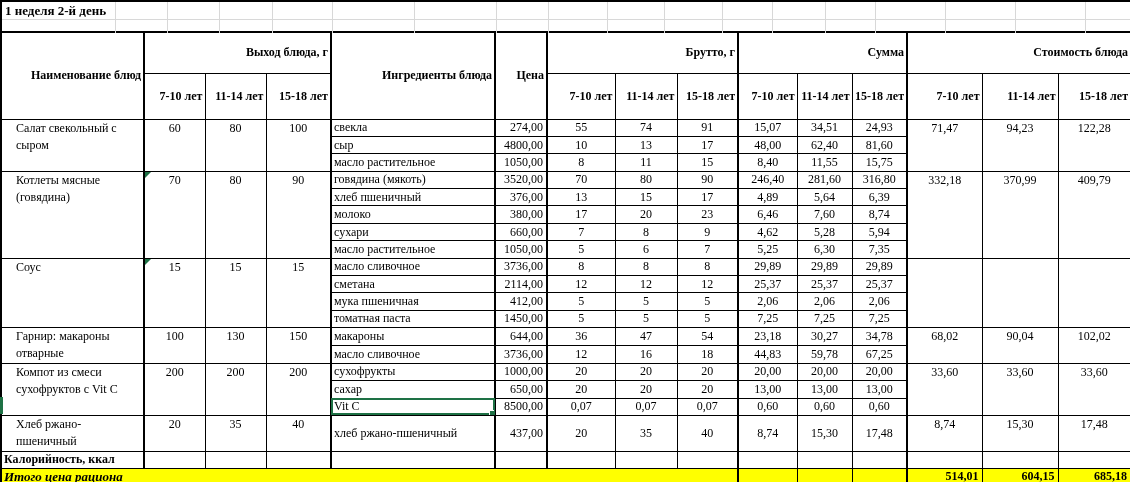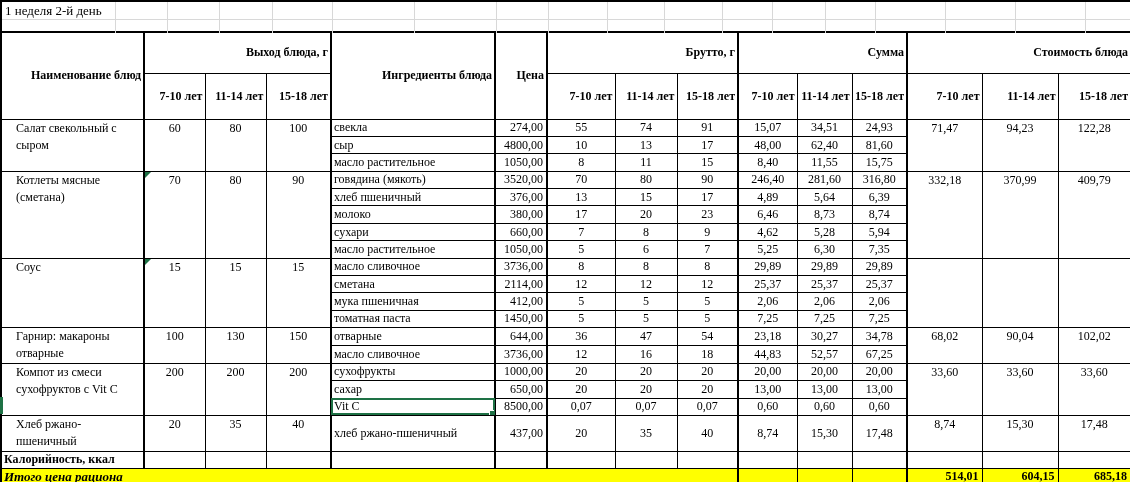--- a/index.html
+++ b/index.html
@@ -7,21 +7,21 @@
     --c-vat:#fbd5b4;
     --c-green:#1e7145;
     --c-grid:#d8d8d8;
   }
   html,body{margin:0;padding:0;background:#fff;}
   body{width:1130px;font-family:"Liberation Serif","DejaVu Serif",serif;color:#000;}
   .sheet{position:relative;width:1130px;height:482px;overflow:hidden;background:#fff;}
 
   
   .topstrip{position:relative;height:31px;border-top:2px solid #000;border-left:2px solid #000;box-sizing:border-box;}
-  .title-row{position:absolute;left:0;top:1px;height:16px;line-height:15px;font-weight:normal;font-size:13px;padding-left:3px;white-space:nowrap;z-index:2;}
+  .title-row{position:absolute;left:0;top:1px;height:16px;line-height:15px;font-weight:bold;font-size:13px;padding-left:3px;white-space:nowrap;z-index:2;}
   .gridv{position:absolute;top:0;width:1px;height:31px;background:var(--c-grid);}
   .gridh{position:absolute;left:0;top:17px;height:1px;width:1130px;background:var(--c-grid);}
 
   table.menu{border-collapse:collapse;table-layout:fixed;width:1130px;border:2px solid #000;}
   .menu th,.menu td{border:1px solid #000;font-size:12px;padding:0 2px;overflow:hidden;box-sizing:border-box;}
   .bR2{border-right-width:2px !important;}
 
   .menu thead th{font-weight:bold;text-align:right;vertical-align:middle;white-space:normal;border-top-width:2px;}
   .menu thead tr.hgroup{height:41px;}
   .menu thead tr.hsub{height:46px;margin-top:34px;}
@@ -157,21 +157,21 @@
           <td class="ing bR2">масло растительное</td>
           <td class="price bR2">1050,00</td>
           <td class="gross">8</td>
           <td class="gross">11</td>
           <td class="gross bR2">15</td>
           <td class="sum">8,40</td>
           <td class="sum">11,55</td>
           <td class="sum bR2">15,75</td>
         </tr>
         <tr>
-          <td class="name bR2" rowspan="5">Котлеты мясные (сметана)</td>
+          <td class="name bR2" rowspan="5">Котлеты мясные (говядина)</td>
           <td class="out" rowspan="5">70<span class="tri"></span></td>
           <td class="out" rowspan="5">80</td>
           <td class="out bR2" rowspan="5">90</td>
           <td class="ing bR2">говядина (мякоть)</td>
           <td class="price bR2">3520,00</td>
           <td class="gross">70</td>
           <td class="gross">80</td>
           <td class="gross bR2">90</td>
           <td class="sum">246,40</td>
           <td class="sum">281,60</td>
@@ -190,21 +190,21 @@
           <td class="sum">5,64</td>
           <td class="sum bR2">6,39</td>
         </tr>
         <tr>
           <td class="ing bR2">молоко</td>
           <td class="price bR2">380,00</td>
           <td class="gross">17</td>
           <td class="gross">20</td>
           <td class="gross bR2">23</td>
           <td class="sum">6,46</td>
-          <td class="sum">8,73</td>
+          <td class="sum">7,60</td>
           <td class="sum bR2">8,74</td>
         </tr>
         <tr>
           <td class="ing bR2">сухари</td>
           <td class="price bR2">660,00</td>
           <td class="gross">7</td>
           <td class="gross">8</td>
           <td class="gross bR2">9</td>
           <td class="sum">4,62</td>
           <td class="sum">5,28</td>
@@ -265,40 +265,40 @@
           <td class="gross bR2">5</td>
           <td class="sum">7,25</td>
           <td class="sum">7,25</td>
           <td class="sum bR2">7,25</td>
         </tr>
         <tr>
           <td class="name bR2" rowspan="2">Гарнир: макароны отварные</td>
           <td class="out" rowspan="2">100</td>
           <td class="out" rowspan="2">130</td>
           <td class="out bR2" rowspan="2">150</td>
-          <td class="ing bR2">отварные</td>
+          <td class="ing bR2">макароны</td>
           <td class="price bR2">644,00</td>
           <td class="gross">36</td>
           <td class="gross">47</td>
           <td class="gross bR2">54</td>
           <td class="sum">23,18</td>
           <td class="sum">30,27</td>
           <td class="sum bR2">34,78</td>
           <td class="cost" rowspan="2">68,02</td>
           <td class="cost" rowspan="2">90,04</td>
           <td class="cost" rowspan="2">102,02</td>
         </tr>
         <tr>
           <td class="ing bR2">масло сливочное</td>
           <td class="price bR2">3736,00</td>
           <td class="gross">12</td>
           <td class="gross">16</td>
           <td class="gross bR2">18</td>
           <td class="sum">44,83</td>
-          <td class="sum">52,57</td>
+          <td class="sum">59,78</td>
           <td class="sum bR2">67,25</td>
         </tr>
         <tr>
           <td class="name bR2" rowspan="3">Компот из смеси сухофруктов с Vit C</td>
           <td class="out" rowspan="3">200</td>
           <td class="out" rowspan="3">200</td>
           <td class="out bR2" rowspan="3">200</td>
           <td class="ing bR2">сухофрукты</td>
           <td class="price bR2">1000,00</td>
           <td class="gross">20</td>

